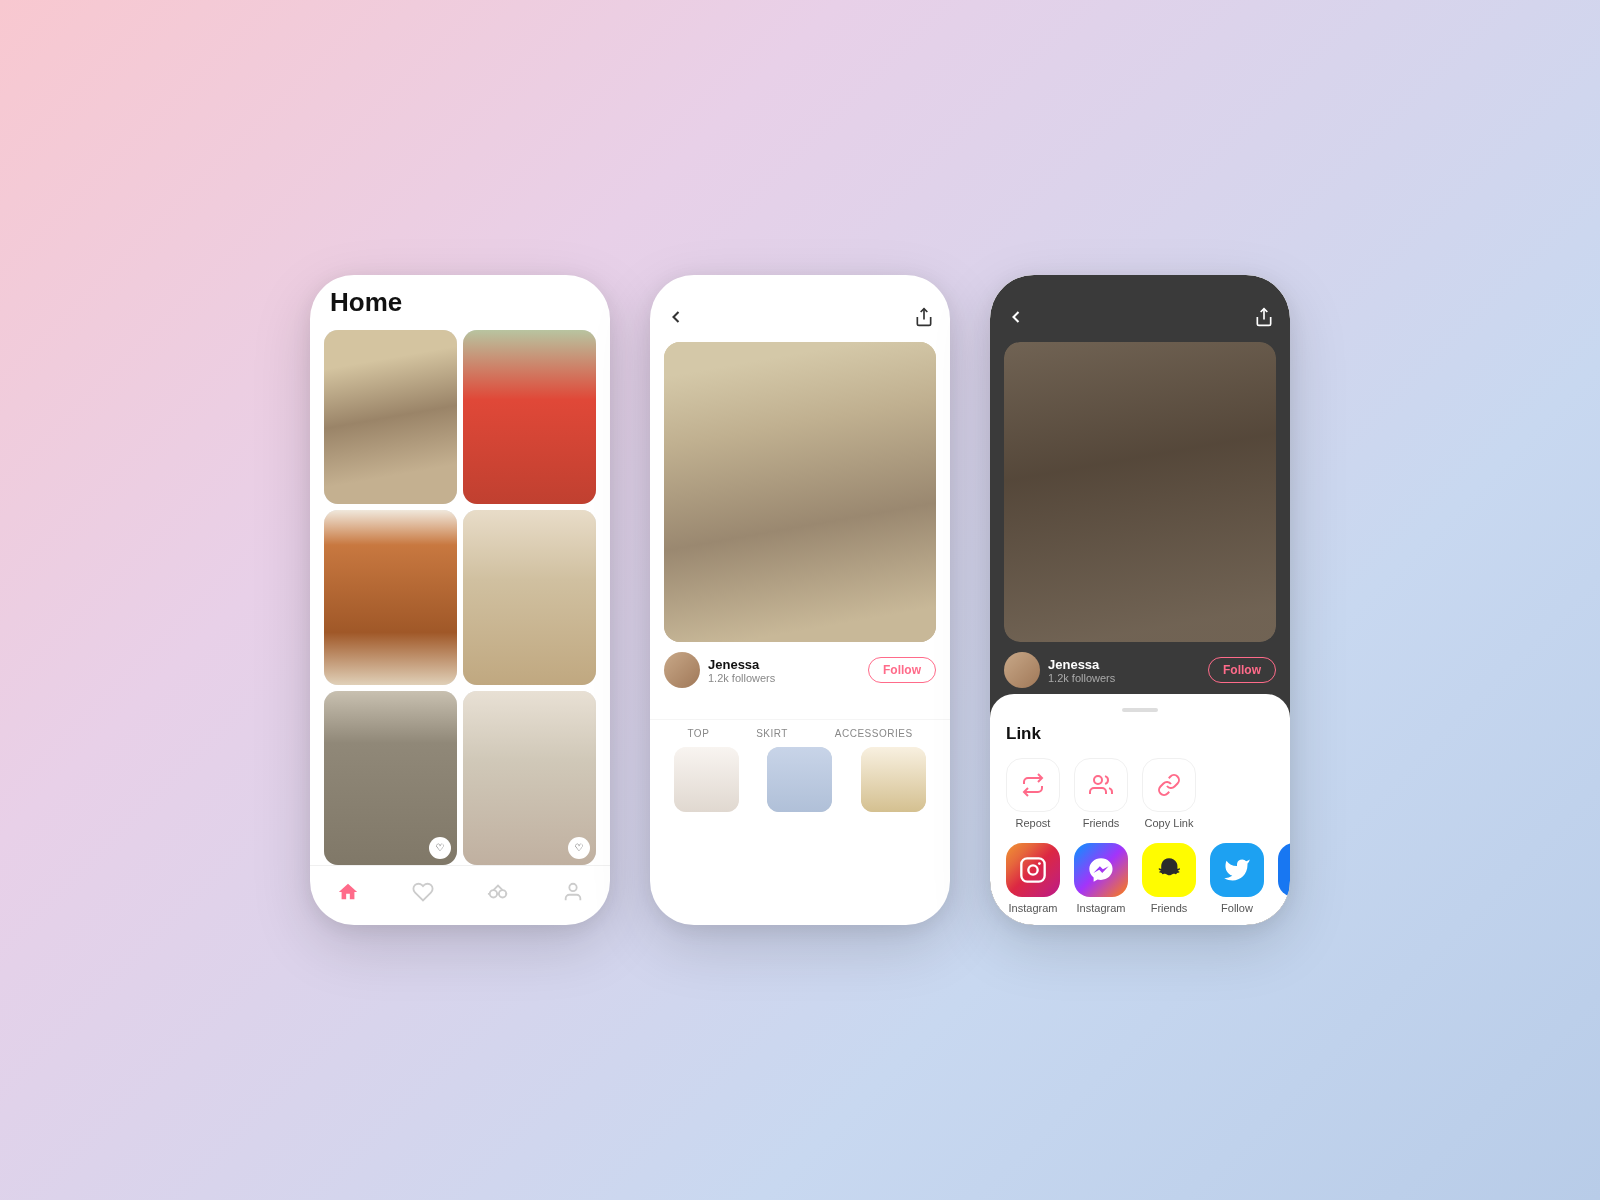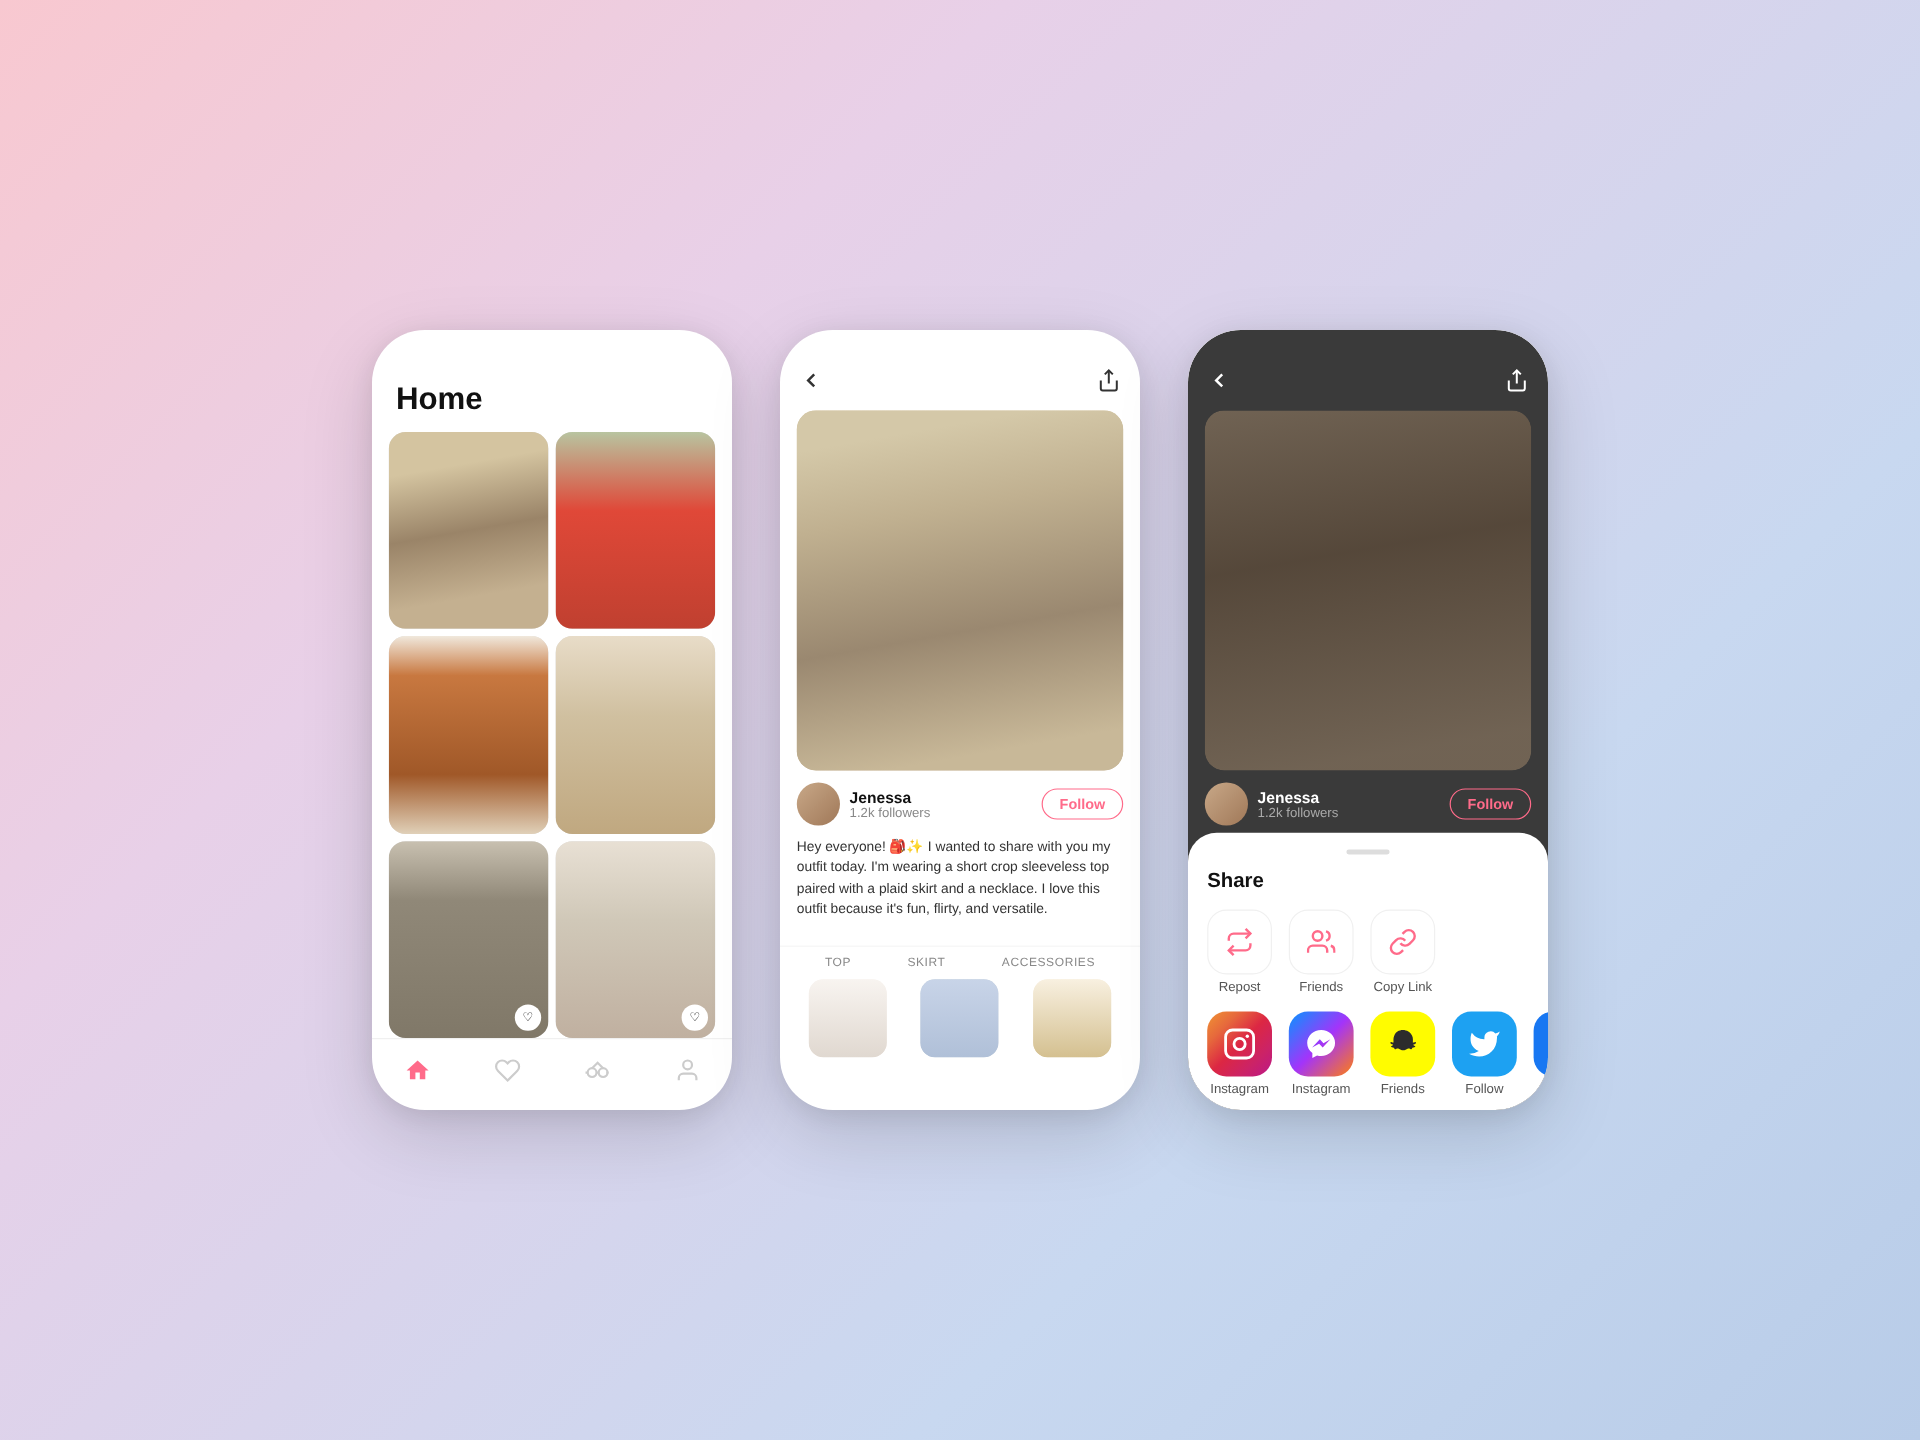--- a/index.html
+++ b/index.html
@@ -48,21 +48,21 @@
     
     .p1-inner {
       width: 100%;
       height: 100%;
       display: flex;
       flex-direction: column;
       padding: 0;
     }
 
     .p1-header {
-      padding: 42px 20px 12px 20px;
+      padding: 12px 20px 12px 20px;
     }
 
     .p1-header h1 {
       font-size: 26px;
       font-weight: 700;
       color: #111;
     }
 
     .p1-grid {
       flex: 1;
@@ -551,21 +551,20 @@
           <div class="p2-avatar"></div>
           <div>
             <div class="p2-username">Jenessa</div>
             <div class="p2-followers">1.2k followers</div>
           </div>
         </div>
         <button class="follow-btn">Follow</button>
       </div>
 
       <div class="p2-caption">
-        <p>Hey everyone! 🎒✨ I wanted to share with you my outfit today. I'm wearing a short crop sleeveless top paired with a plaid skirt and a necklace. I love this outfit because it's fun, flirty, and versatile.</p>
         <br>
       </div>
 
       <div class="p2-tags-row">
         <span class="p2-tag">TOP</span>
         <span class="p2-tag">SKIRT</span>
         <span class="p2-tag">ACCESSORIES</span>
       </div>
 
       <div class="p2-thumbnails">
@@ -610,21 +609,21 @@
           <div>
             <div class="p3-username">Jenessa</div>
             <div class="p3-followers">1.2k followers</div>
           </div>
         </div>
         <button class="follow-btn-dark">Follow</button>
       </div>
 
       <div class="share-sheet">
         <div class="share-handle"></div>
-        <div class="share-title">Share</div>
+        <div class="share-title">Link</div>
 
         <div class="share-options-row">
           <div class="share-option">
             <div class="share-option-icon">
               <svg width="24" height="24" viewBox="0 0 24 24" fill="none" stroke="#ff6b8a" stroke-width="2">
                 <path d="M17 1l4 4-4 4"></path>
                   <path d="M3 11V9a4 4 0 0 1 4-4h14"></path>
                   <path d="M7 23l-4-4 4-4"></path>
                   <path d="M21 13v2a4 4 0 0 1-4 4H3"></path>
               </svg>

